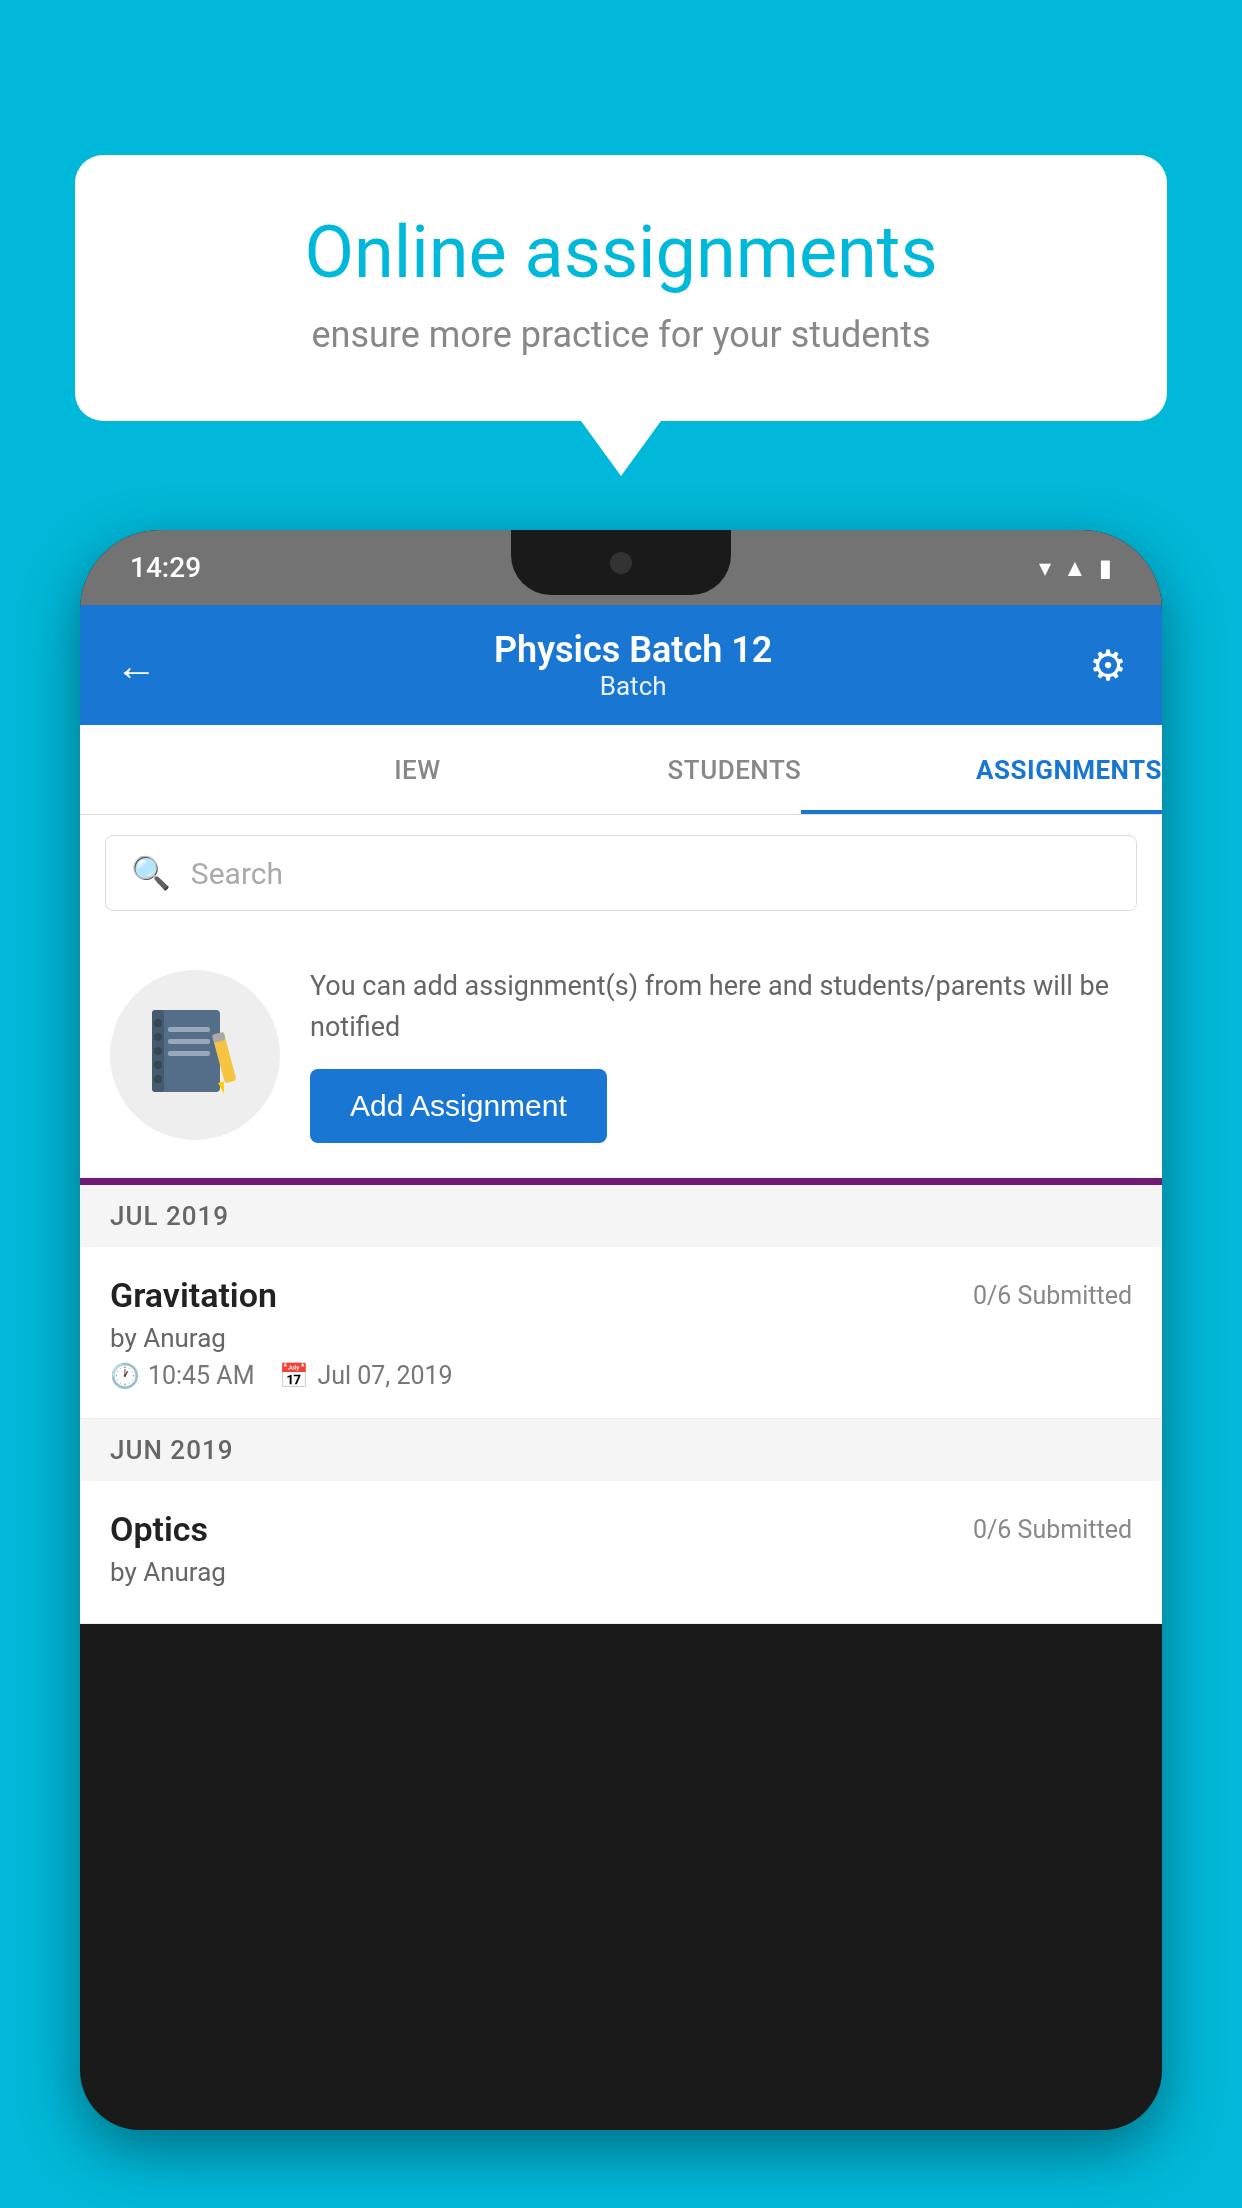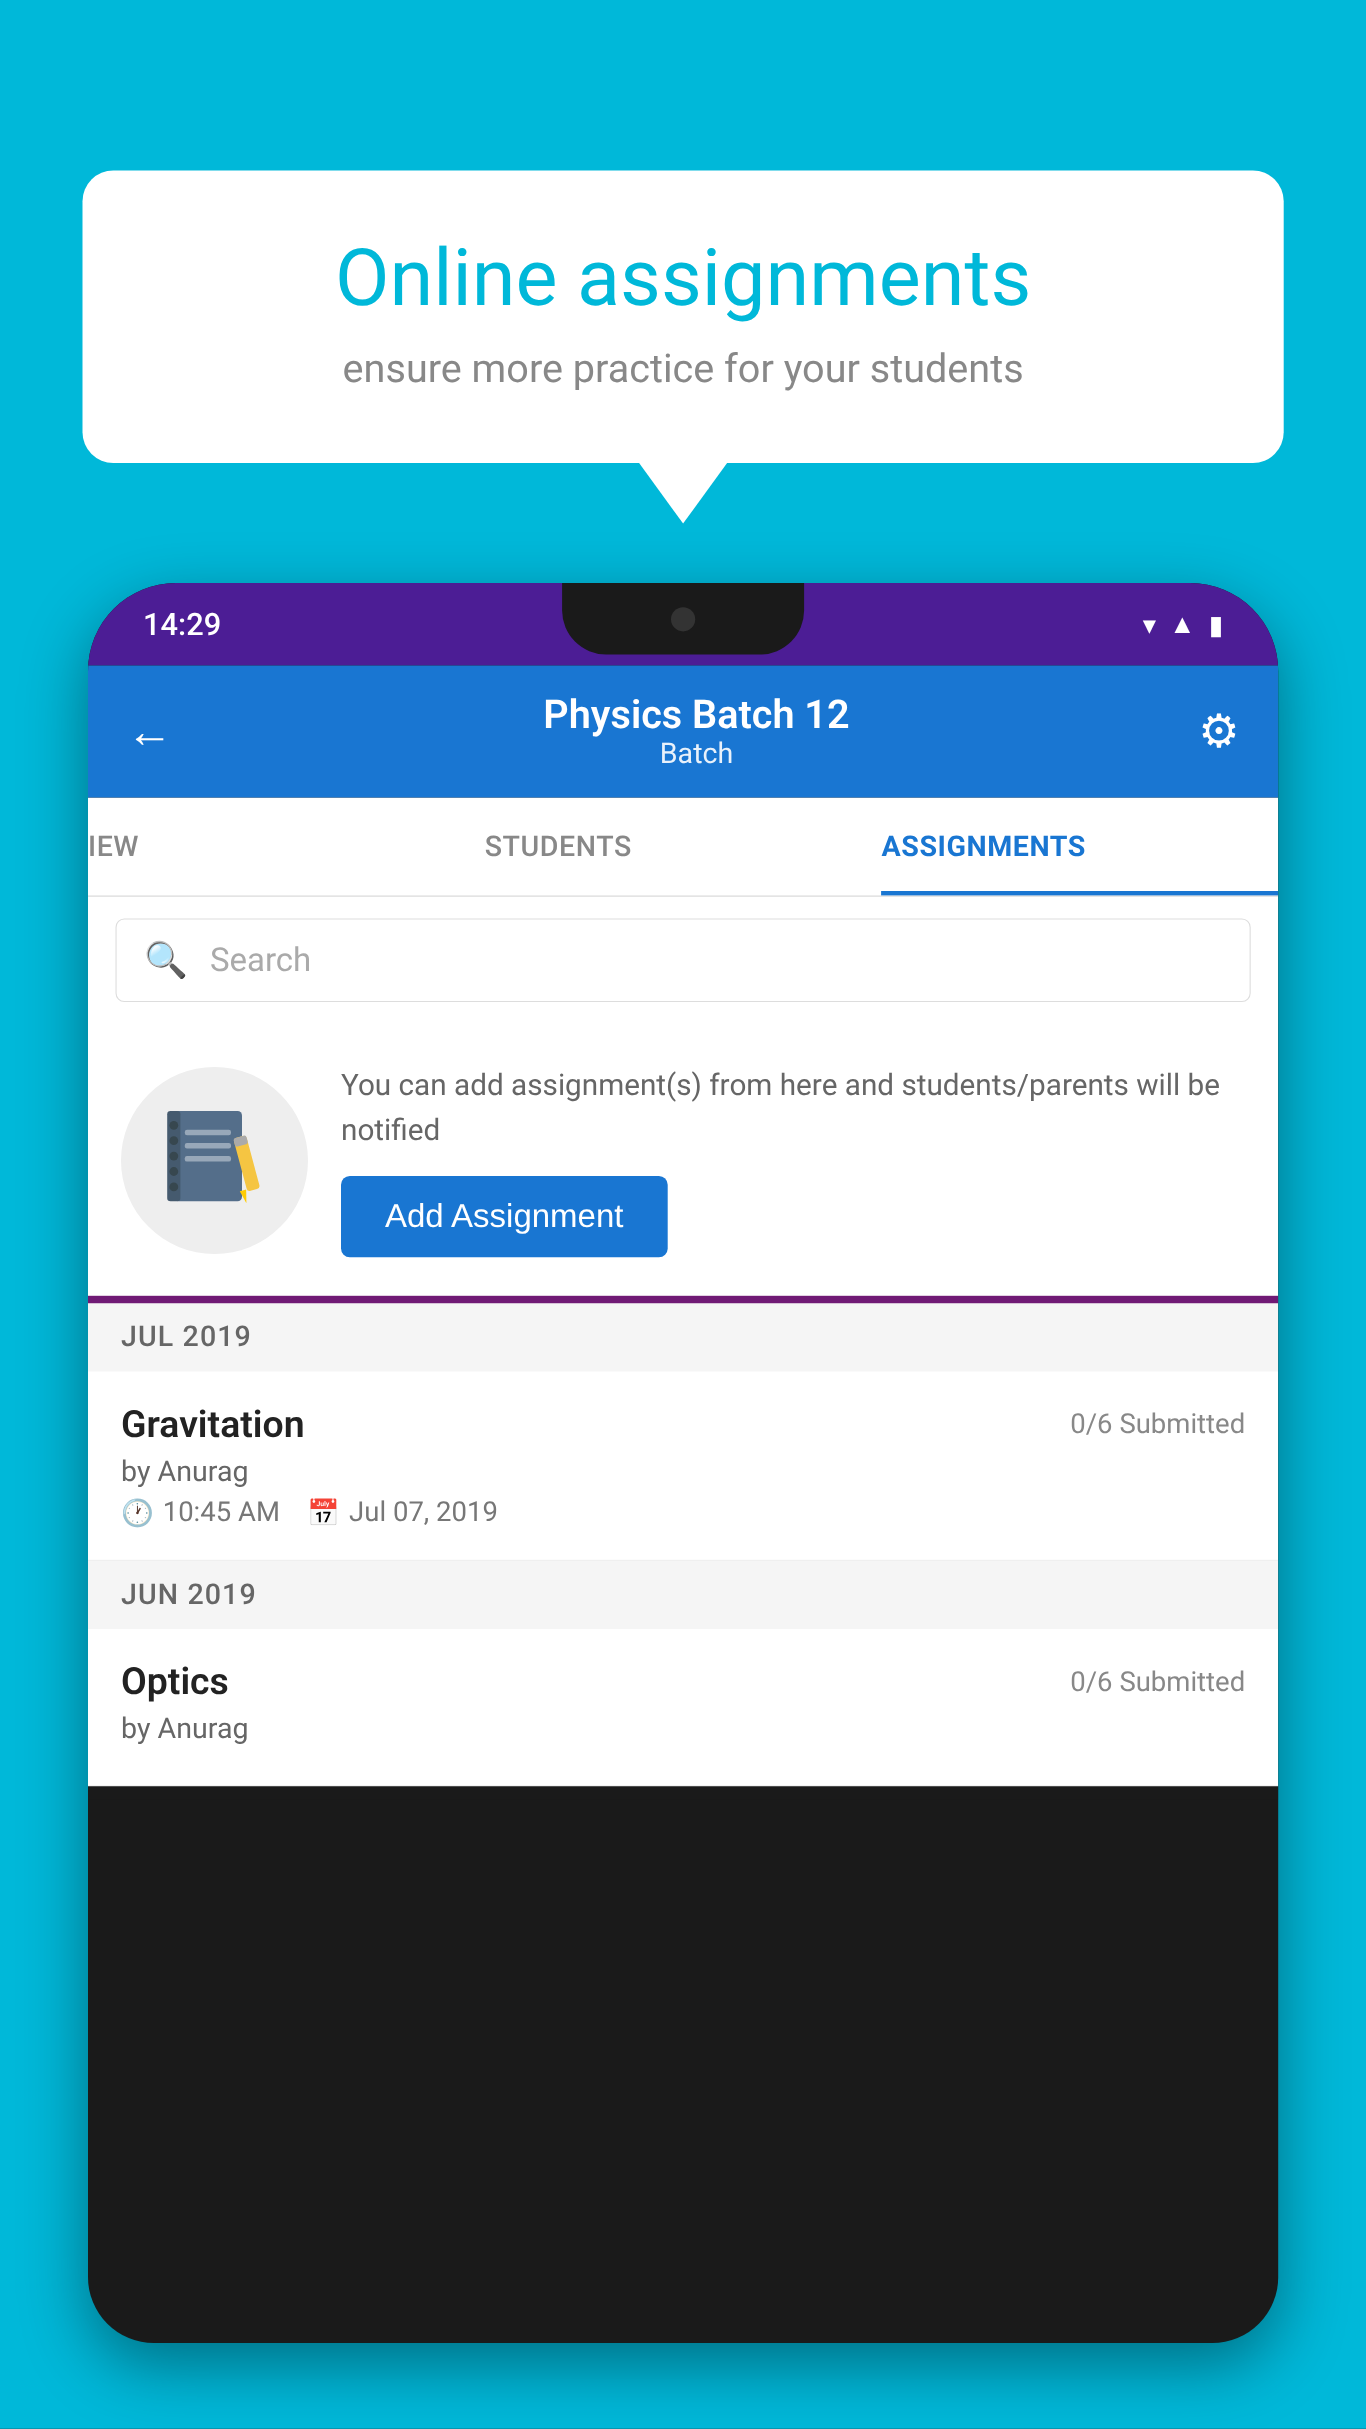--- a/index.html
+++ b/index.html
@@ -69,21 +69,21 @@
       padding: 0;
       position: relative;
       overflow: hidden;
       width: 100%;
       height: 1600px;
       box-shadow: 0 20px 60px rgba(0,0,0,0.4);
     }
 
     
     .phone-status-bar {
-      background: #4c1d95;
+      background: #737373;
       height: 75px;
       display: flex;
       align-items: center;
       justify-content: space-between;
       padding: 0 50px;
       position: relative;
     }
 
     .phone-notch {
       position: absolute;
@@ -167,21 +167,21 @@
       background: white;
       display: flex;
       border-bottom: 1px solid #e0e0e0;
       height: 90px;
     }
 
     .tab-item {
       flex: 1;
       display: flex;
       align-items: center;
-      justify-content: flex-start;
+      justify-content: flex-end;
       font-size: 26px;
       color: #888;
       cursor: pointer;
       position: relative;
       font-weight: 500;
       letter-spacing: 0.5px;
     }
 
     .tab-item.active {
       color: #1976D2;

